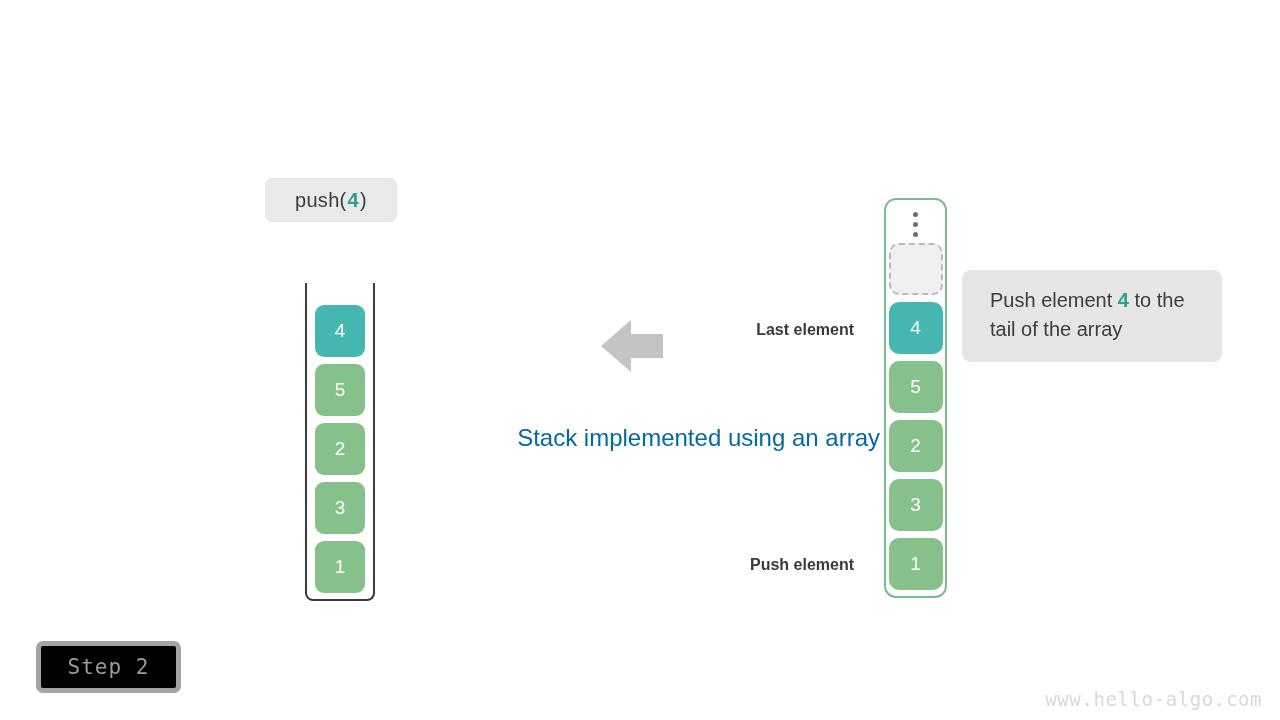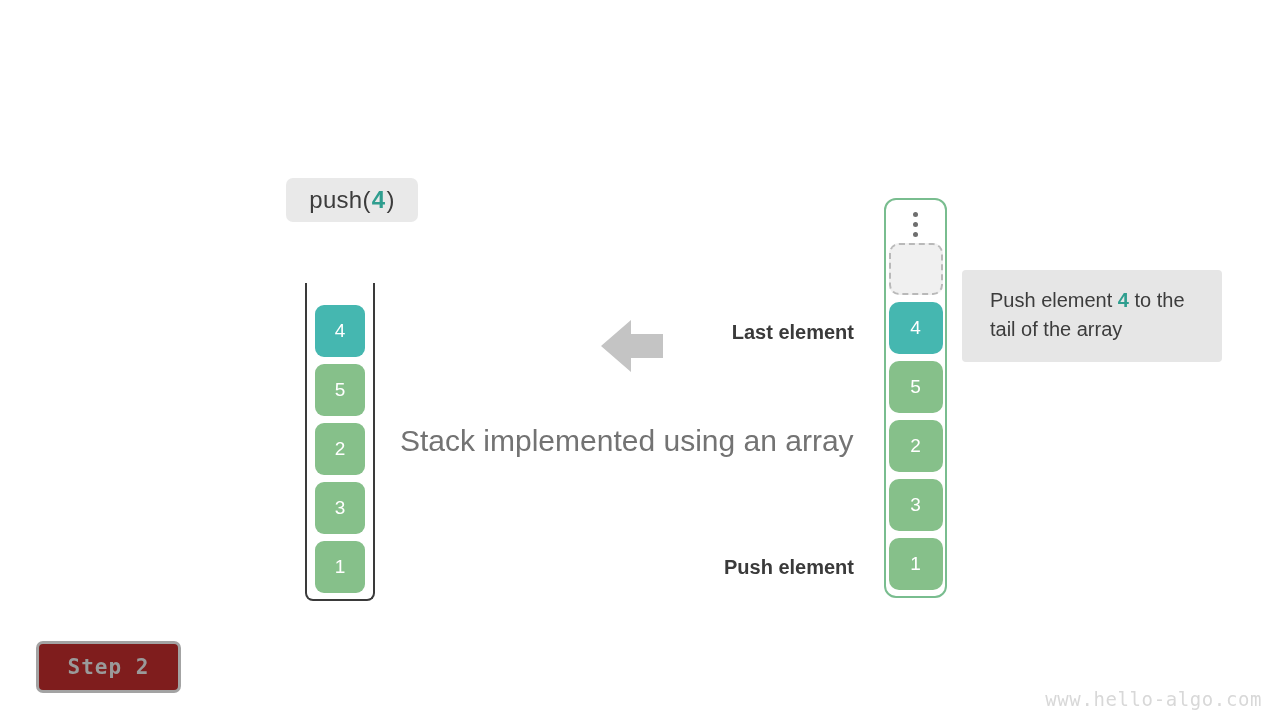--- a/index.html
+++ b/index.html
@@ -12,30 +12,30 @@
     height: 720px;
     position: relative;
     overflow: hidden;
     font-family: "Liberation Sans", sans-serif;
     -webkit-font-smoothing: antialiased;
   }
 
   
   #push-label {
     position: absolute;
-    left: 286px;
+    left: 265px;
     top: 178px;
     width: 132px;
     height: 44px;
     background: #e9e9e9;
     border-radius: 7px;
     display: flex;
     align-items: center;
     justify-content: center;
-    font-size: 24px;
+    font-size: 20px;
     color: #3c3c3c;
     letter-spacing: 0.3px;
   }
   #push-label .teal-num {
     color: #2f9e8f;
     font-weight: bold;
     padding: 0 1px;
   }
 
   
@@ -78,29 +78,29 @@
     width: 62px;
     height: 58px;
   }
 
   
   #center-caption {
     position: absolute;
     left: 400px;
     top: 424px;
     width: 480px;
-    text-align: left;
-    font-size: 30px;
-    color: #737373;
+    text-align: right;
+    font-size: 24px;
+    color: #0369a1;
   }
 
   
   .side-label {
     position: absolute;
-    font-size: 20px;
+    font-size: 16px;
     font-weight: bold;
     color: #3a3a3a;
     text-align: right;
     width: 260px;
   }
   #label-last  { left: 594px; top: 321px; }
   #label-first { left: 594px; top: 556px; }
 
   
   #right-array {
@@ -159,47 +159,47 @@
 
   
   #tooltip {
     position: absolute;
     left: 962px;
     top: 270px;
     width: 260px;
     box-sizing: border-box;
     padding: 16px 24px 18px 28px;
     background: #e6e6e6;
-    border-radius: 4px;
+    border-radius: 9px;
     font-size: 20px;
     line-height: 29px;
     color: #3c3c3c;
   }
   #tooltip .teal-num {
     color: #2f9e8f;
     font-weight: bold;
   }
 
   
   #step-badge {
     position: absolute;
     left: 36px;
     top: 641px;
     width: 145px;
     height: 52px;
     box-sizing: border-box;
-    border: 3px solid #a3a3a3;
+    border: 5px solid #a3a3a3;
     border-radius: 7px;
-    background: #7f1d1d;
+    background: #000000;
     display: flex;
     align-items: center;
     justify-content: center;
     font-family: "DejaVu Sans Mono", monospace;
     font-size: 21px;
-    font-weight: bold;
+    font-weight: normal;
     color: #9a9a9a;
     letter-spacing: 1px;
   }
 
   
   #watermark {
     position: absolute;
     right: 18px;
     bottom: 10px;
     font-family: "DejaVu Sans Mono", monospace;

